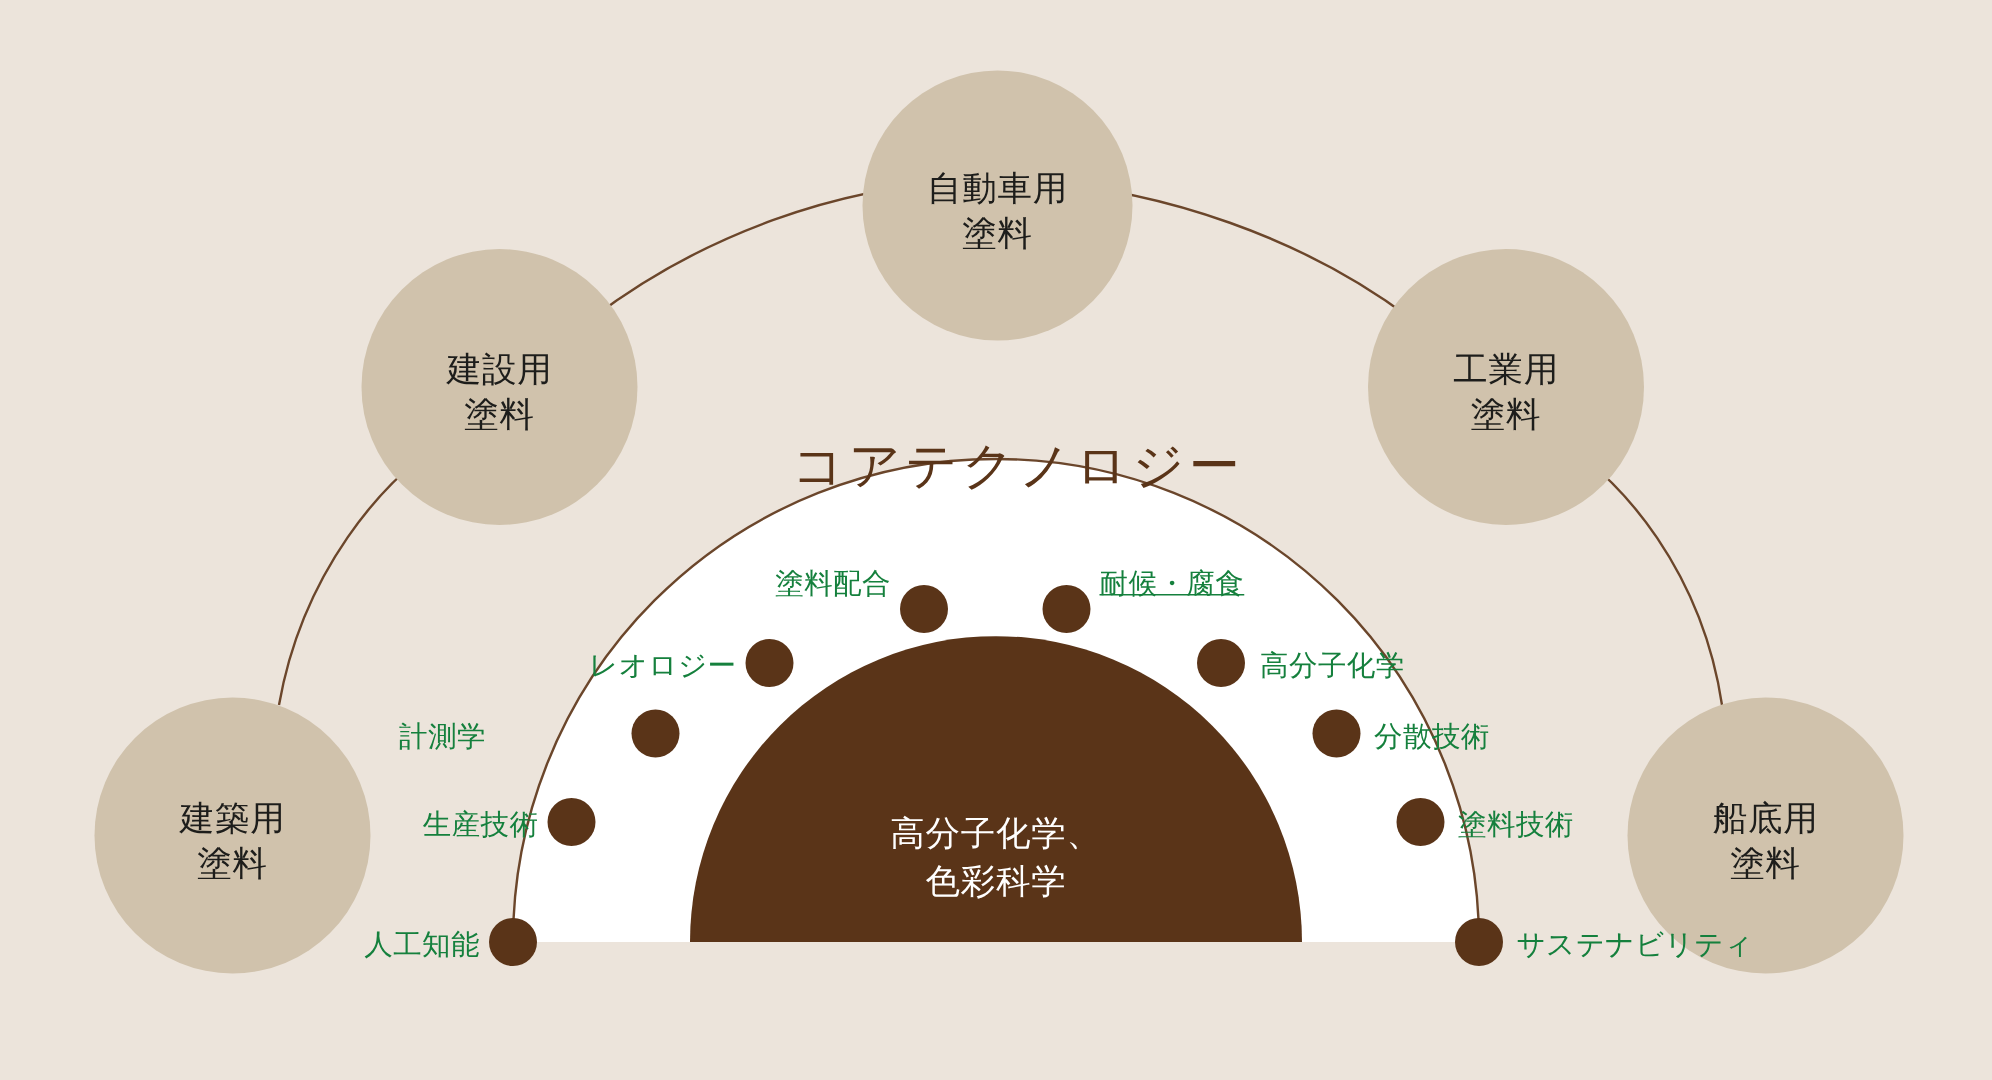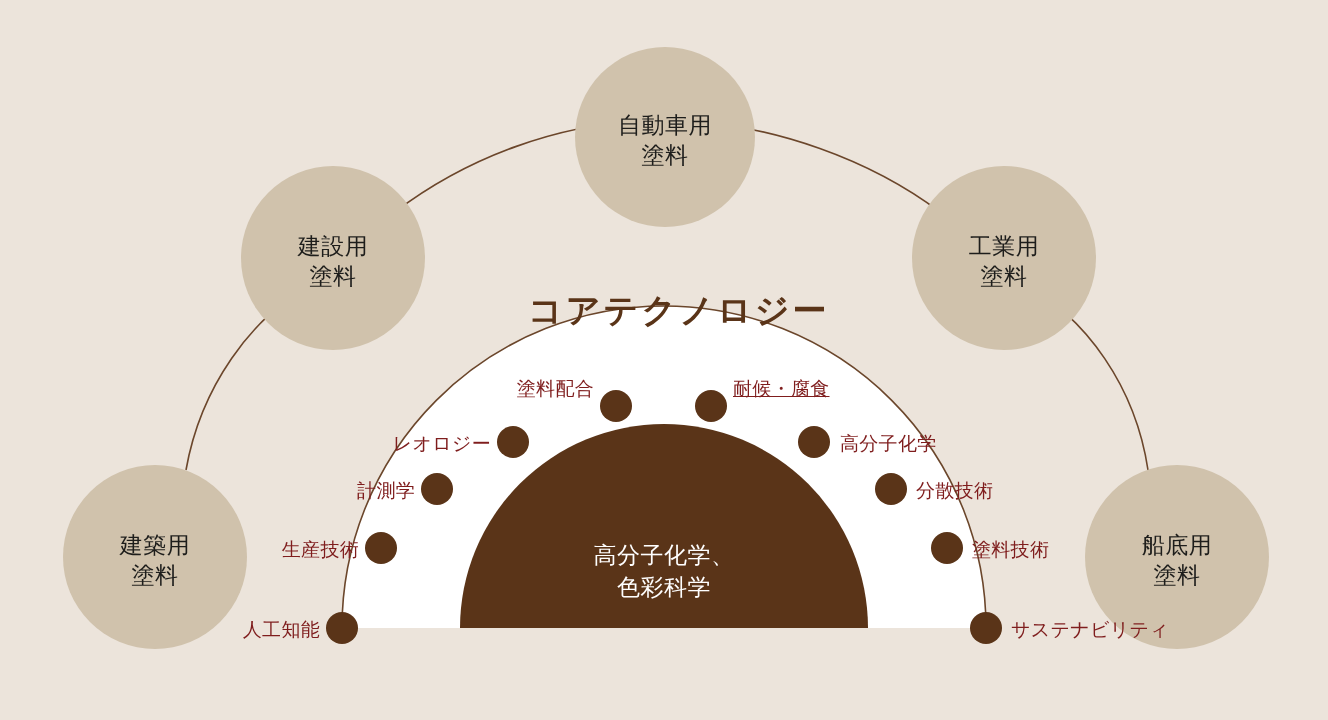--- a/index.html
+++ b/index.html
@@ -47,21 +47,21 @@
     position: absolute;
     color: #ffffff;
     font-size: 23px;
     line-height: 1.38;
     text-align: center;
     white-space: pre;
     letter-spacing: 0.5px;
   }
   .node-label {
     position: absolute;
-    color: #7f1d1d;
+    color: #15803d;
     font-size: 19px;
     white-space: nowrap;
     letter-spacing: 0.3px;
   }
   .node-label.r {
     text-align: right;
   }
   .node-label.l {
     text-align: left;
   }
@@ -114,28 +114,28 @@
 塗料</div>
   <div class="outer-circle-label" style="left:233px; top:231px; width:200px;">建設用
 塗料</div>
   <div class="outer-circle-label" style="left:904px; top:231px; width:200px;">工業用
 塗料</div>
   <div class="outer-circle-label" style="left:55px; top:530px; width:200px;">建築用
 塗料</div>
   <div class="outer-circle-label" style="left:1077px; top:530px; width:200px;">船底用
 塗料</div>
 
-  <div class="core-title" style="left:528px; top:288px;font-weight:bold;">コアテクノロジー</div>
+  <div class="core-title" style="left:528px; top:288px;">コアテクノロジー</div>
 
   <div class="inner-core-label" style="left:564px; top:540px; width:200px;text-align:center;">高分子化学、
 色彩科学</div>
 
   <div class="node-label r" style="left:80px; top:617px; width:240px;">人工知能</div>
   <div class="node-label r" style="left:119px; top:537px; width:240px;">生産技術</div>
-  <div class="node-label r" style="left:175px; top:478px; width:240px;">計測学</div>
+  <div class="node-label r" style="left:175px; top:478px; width:240px;text-align:center;">計測学</div>
   <div class="node-label r" style="left:251px; top:431px; width:240px;text-align:right;">レオロジー</div>
   <div class="node-label r" style="left:354px; top:376px; width:240px;">塗料配合</div>
 
   <div class="node-label l" style="left:733px; top:376px; width:240px;text-decoration:underline;">耐候・腐食</div>
   <div class="node-label l" style="left:840px; top:431px; width:240px;">高分子化学</div>
   <div class="node-label l" style="left:916px; top:478px; width:240px;">分散技術</div>
   <div class="node-label l" style="left:972px; top:537px; width:240px;">塗料技術</div>
   <div class="node-label l" style="left:1011px; top:617px; width:280px;">サステナビリティ</div>
 
 </div>

